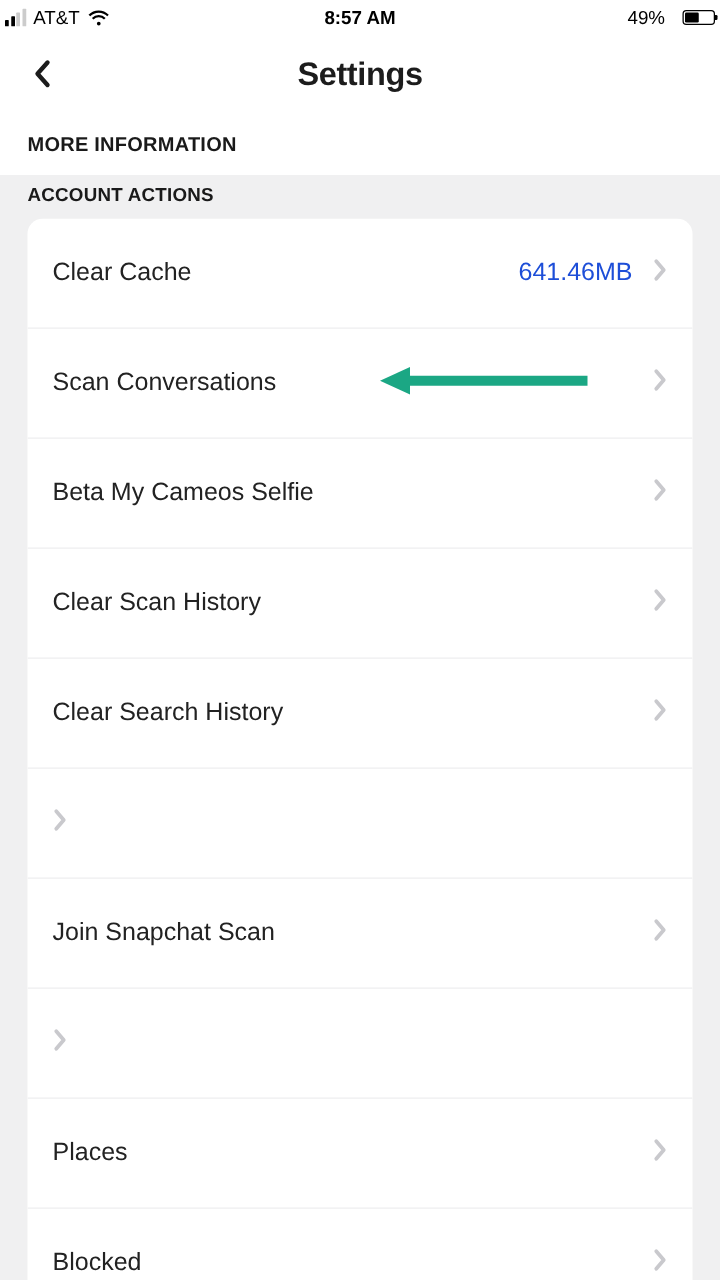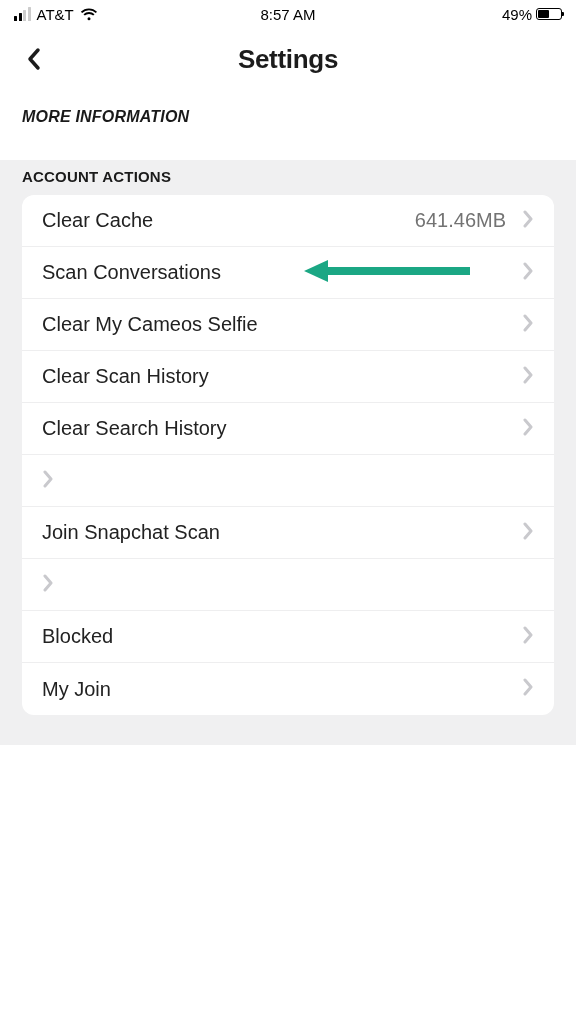--- a/index.html
+++ b/index.html
@@ -14,21 +14,21 @@
       width: 576px;
       height: 1024px;
       overflow: hidden;
       color: #222;
     }
     .status-bar {
       height: 28px;
       display: flex;
       align-items: center;
       justify-content: space-between;
-      padding: 0 14px;
+      padding: 0 4px;
       font-size: 15px;
       font-weight: 500;
       color: #000;
     }
     .status-left {
       display: flex;
       align-items: center;
       gap: 6px;
     }
     .signal-bars {
@@ -47,26 +47,26 @@
     .signal-bars span:nth-child(4){height:14px;}
     .carrier {
       font-size: 15px;
       font-weight: 400;
     }
     .wifi-icon svg { display:block; }
     .status-center {
       position:absolute;
       left:50%;
       transform:translateX(-50%);
-      font-weight:400;
+      font-weight:700;
     }
     .status-right {
       display:flex;
       align-items:center;
-      gap:4px;
+      gap:14px;
     }
     .battery-pct { font-size:15px; }
     .battery {
       width: 26px;
       height: 12px;
       border: 1px solid #000;
       border-radius: 3px;
       position: relative;
       padding:1px;
     }
@@ -112,56 +112,54 @@
     }
     .section-header {
       padding: 14px 22px 14px 22px;
       font-size: 16px;
       font-weight: 800;
       letter-spacing: 0.2px;
       color:#1a1a1a;
     }
     .section-header.more {
       padding-top: 18px;
-      font-style: italic;
     }
     .gray-zone {
       background: #f0f0f1;
       padding-bottom: 30px;
     }
     .section-header.actions {
       padding: 8px 22px 10px 22px;
       font-size: 15px;
       font-weight: 800;
-      margin-top: 20px;
     }
     .card {
       margin: 0 22px;
       background: #fff;
       border-radius: 12px;
       overflow: hidden;
     }
     .row {
       display:flex;
       align-items:center;
       padding: 0 20px;
-      height: 52px;
+      height: 88px;
       border-bottom: 1px solid #eeeeef;
       position:relative;
     }
     .row:last-child { border-bottom:none; }
     .row-label {
       flex:1;
       font-size: 20px;
       font-weight: 500;
       color:#222;
     }
     .row-value {
       font-size: 20px;
-      color:#737373;
+      color:#1d4ed8;
       margin-right: 16px;
     }
     .chevron {
       flex-shrink:0;
     }
     .arrow-annotation {
       position:absolute;
       left: 280px;
       top: 50%;
       transform: translateY(-50%);
@@ -230,21 +228,21 @@
       </span>
       <div class="arrow-annotation">
         <svg width="170" height="28" viewBox="0 0 170 28">
           <line x1="168" y1="14" x2="22" y2="14" stroke="#1ba784" stroke-width="8"></line>
           <polygon points="2,14 26,3 26,25" fill="#1ba784"></polygon>
         </svg>
       </div>
     </div>
 
     <div class="row">
-      <span class="row-label">Clear My Cameos Selfie</span>
+      <span class="row-label">Beta My Cameos Selfie</span>
       <span class="chevron">
         <svg width="12" height="18" viewBox="0 0 12 18">
             <path d="M3 2 L9 9 L3 16" stroke="#c9c9cd" stroke-width="3" fill="none" stroke-linecap="round" stroke-linejoin="round"></path>
           </svg>
       </span>
     </div>
 
     <div class="row">
       <span class="row-label">Clear Scan History</span>
       <span class="chevron">
@@ -282,20 +280,28 @@
     </div>
 
     <div class="row">
       <span class="chevron">
         <svg width="12" height="18" viewBox="0 0 12 18">
             <path d="M3 2 L9 9 L3 16" stroke="#c9c9cd" stroke-width="3" fill="none" stroke-linecap="round" stroke-linejoin="round"></path>
           </svg>
       </span>
     </div>
 
+    <div class="row">
+      <span class="row-label">Places</span>
+      <span class="chevron">
+        <svg width="12" height="18" viewBox="0 0 12 18">
+            <path d="M3 2 L9 9 L3 16" stroke="#c9c9cd" stroke-width="3" fill="none" stroke-linecap="round" stroke-linejoin="round"></path>
+          </svg>
+      </span>
+    </div>
 
     <div class="row">
       <span class="row-label">Blocked</span>
       <span class="chevron">
         <svg width="12" height="18" viewBox="0 0 12 18">
             <path d="M3 2 L9 9 L3 16" stroke="#c9c9cd" stroke-width="3" fill="none" stroke-linecap="round" stroke-linejoin="round"></path>
           </svg>
       </span>
     </div>
 

